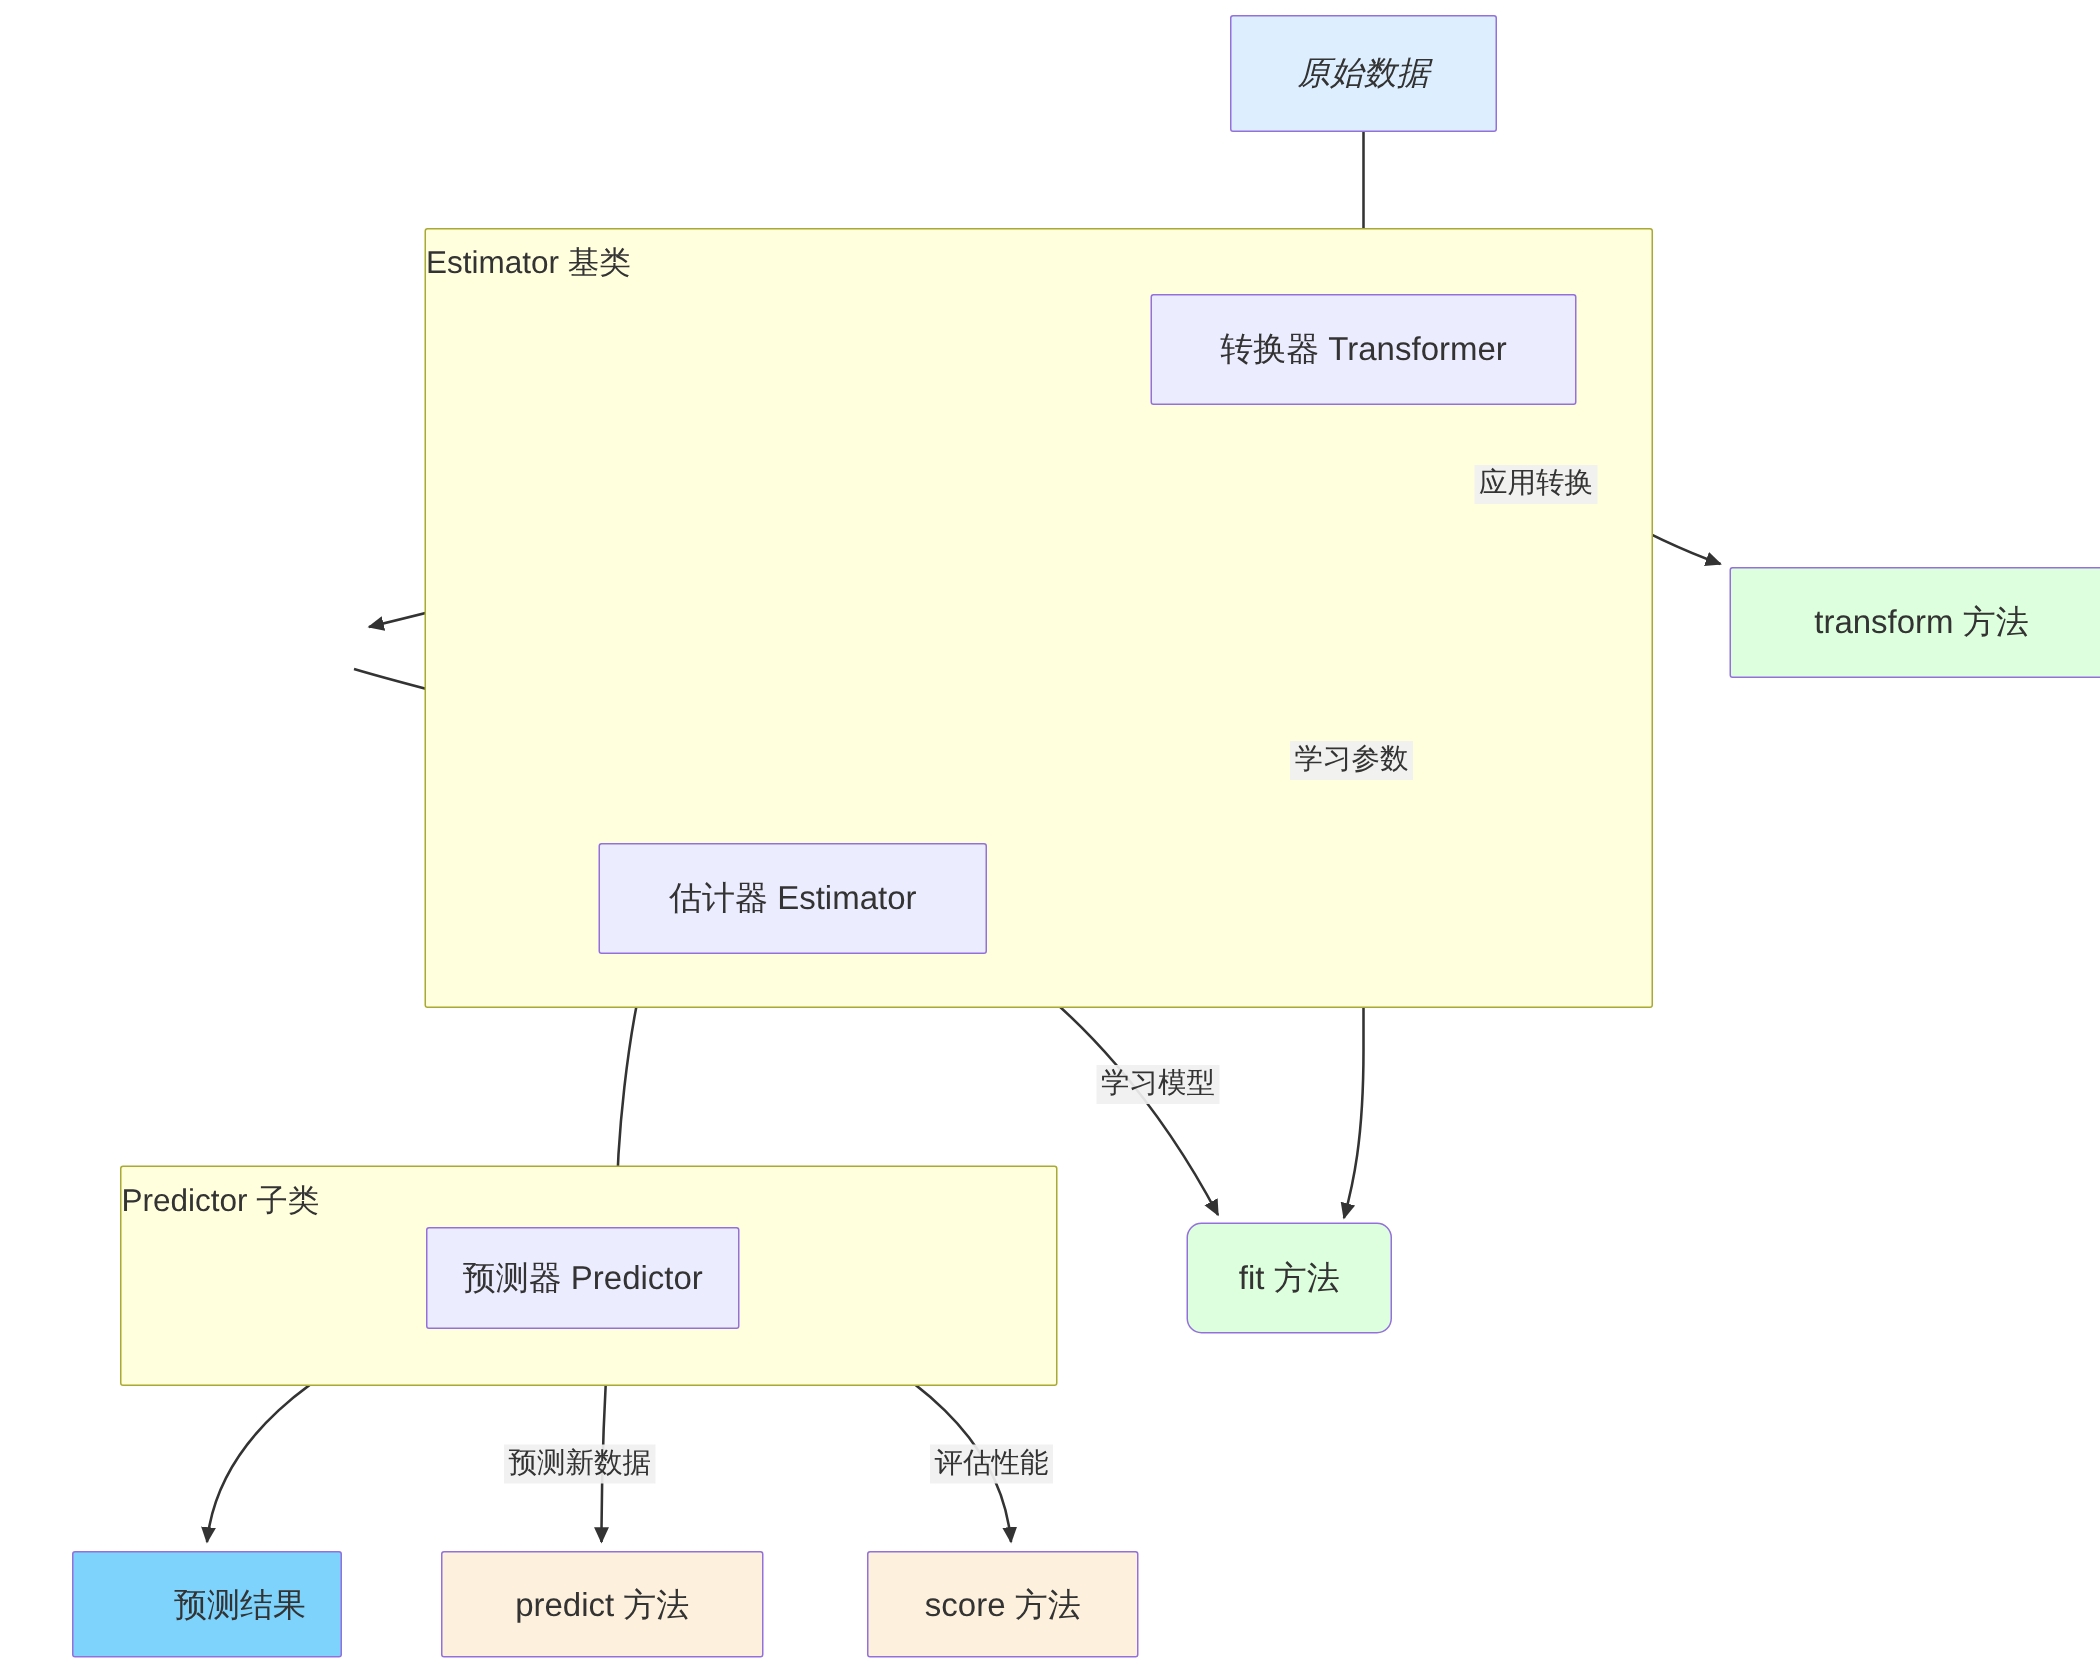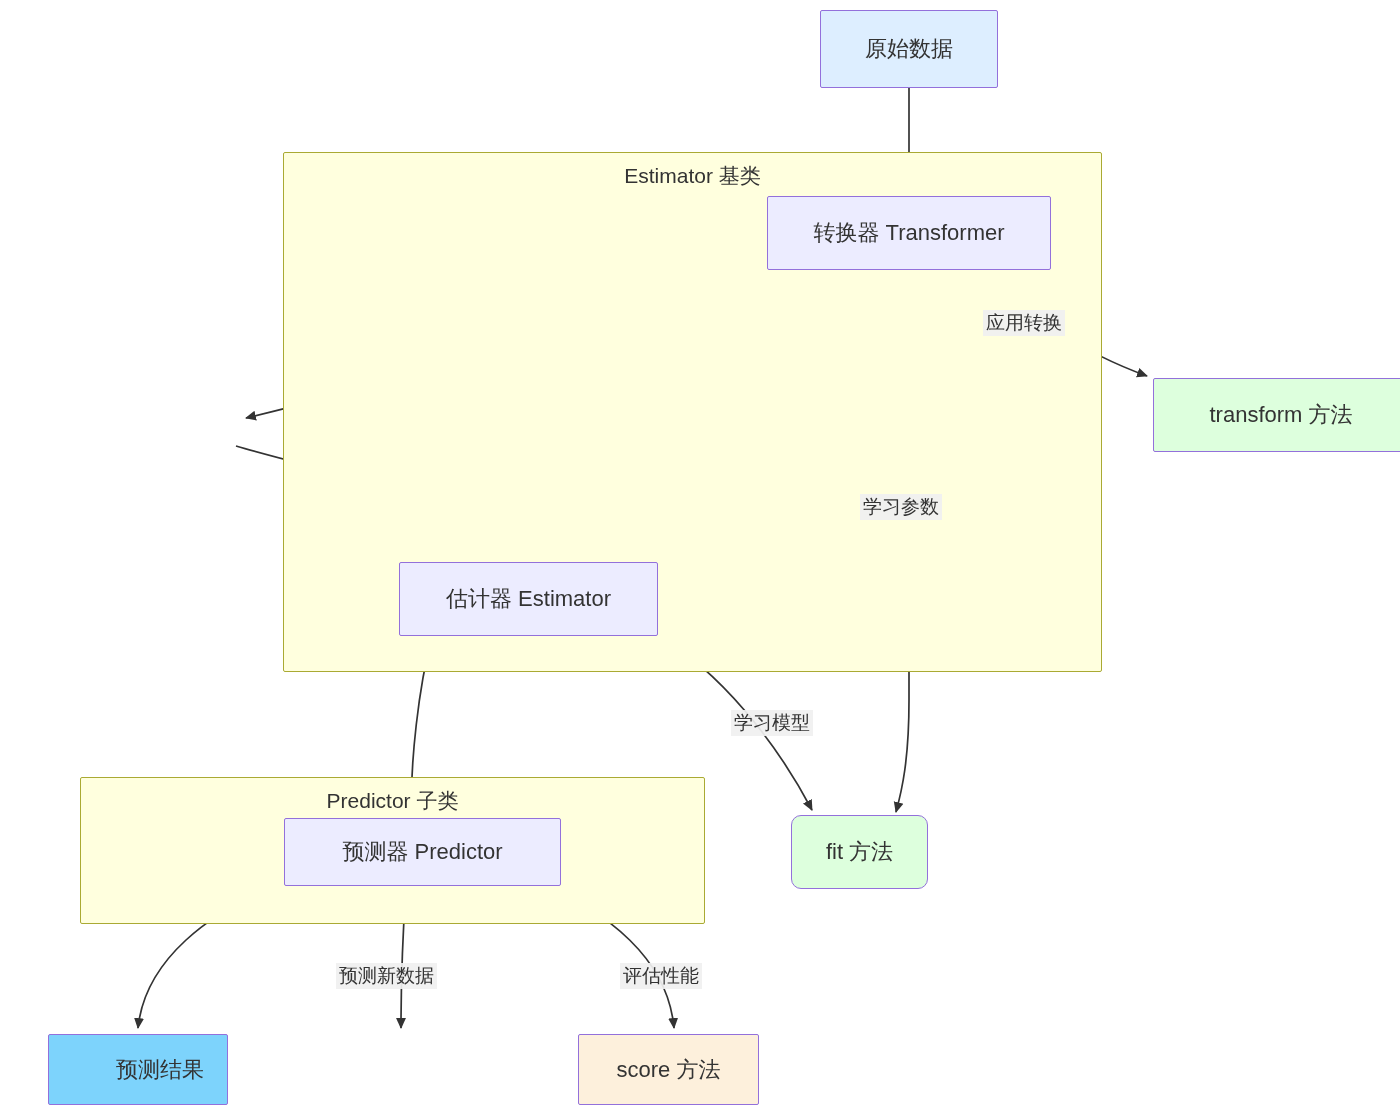--- a/index.html
+++ b/index.html
@@ -30,41 +30,41 @@
     box-sizing: border-box;
     background: #ffffde;
     border: 1.6px solid #aaaa33;
     border-radius: 2px;
   }
   .cluster-label {
     position: absolute;
     left: 0;
     right: 0;
     top: 10px;
-    text-align: center;
+    text-align: left;
     font-size: 21px;
     color: #333333;
     line-height: 1.2;
     white-space: nowrap;
   }
   .node {
     position: absolute;
     box-sizing: border-box;
     display: flex;
     align-items: center;
     justify-content: center;
     border: 1.5px solid #9370db;
     border-radius: 2px;
     font-size: 22px;
     color: #333333;
     text-align: center;
     line-height: 1.25;
     white-space: nowrap;
   }
-  .fill-blue   { background: #ddeeff; }
+  .fill-blue   { background: #ddeeff; font-style: italic; }
   .fill-purple { background: #ececff; }
   .fill-green  { background: #ddffdd; }
   .fill-pink   { background: #7dd3fc; padding-left: 44px; }
   .fill-orange { background: #fdf0dc; }
 
   .edge-label {
     position: absolute;
     background: rgba(240,240,240,0.92);
     font-size: 19px;
     color: #333333;
@@ -128,28 +128,31 @@
   </div>
 
   <div class="node fill-purple" style="left:399px; top:562px; width:259px; height:74px;">
     <span>估计器 Estimator</span>
   </div>
 
   <div class="node fill-green" style="left:791px; top:815px; width:137px; height:74px;border-radius:10px;">
     <span>fit 方法</span>
   </div>
 
-  <div class="node fill-purple" style="left:284px; top:818px; width:277px; height:68px;">
+  <div class="node fill-purple" style="left:284px; top:818px; width:209px; height:68px;">
     <span>预测器 Predictor</span>
   </div>
 
   <div class="node fill-pink" style="left:48px; top:1034px; width:180px; height:71px;">
     <span>预测结果</span>
   </div>
 
+  <div class="node fill-orange" style="left:294px; top:1034px; width:215px; height:71px;">
+    <span>predict 方法</span>
+  </div>
 
   <div class="node fill-orange" style="left:578px; top:1034px; width:181px; height:71px;">
     <span>score 方法</span>
   </div>
 
   <div class="edge-label" style="left:955px; top:310px;margin-left:28px;">应用转换</div>
 
   <div class="edge-label" style="left:860px; top:494px;">学习参数</div>
 
   <div class="edge-label" style="left:731px; top:710px;">学习模型</div>

